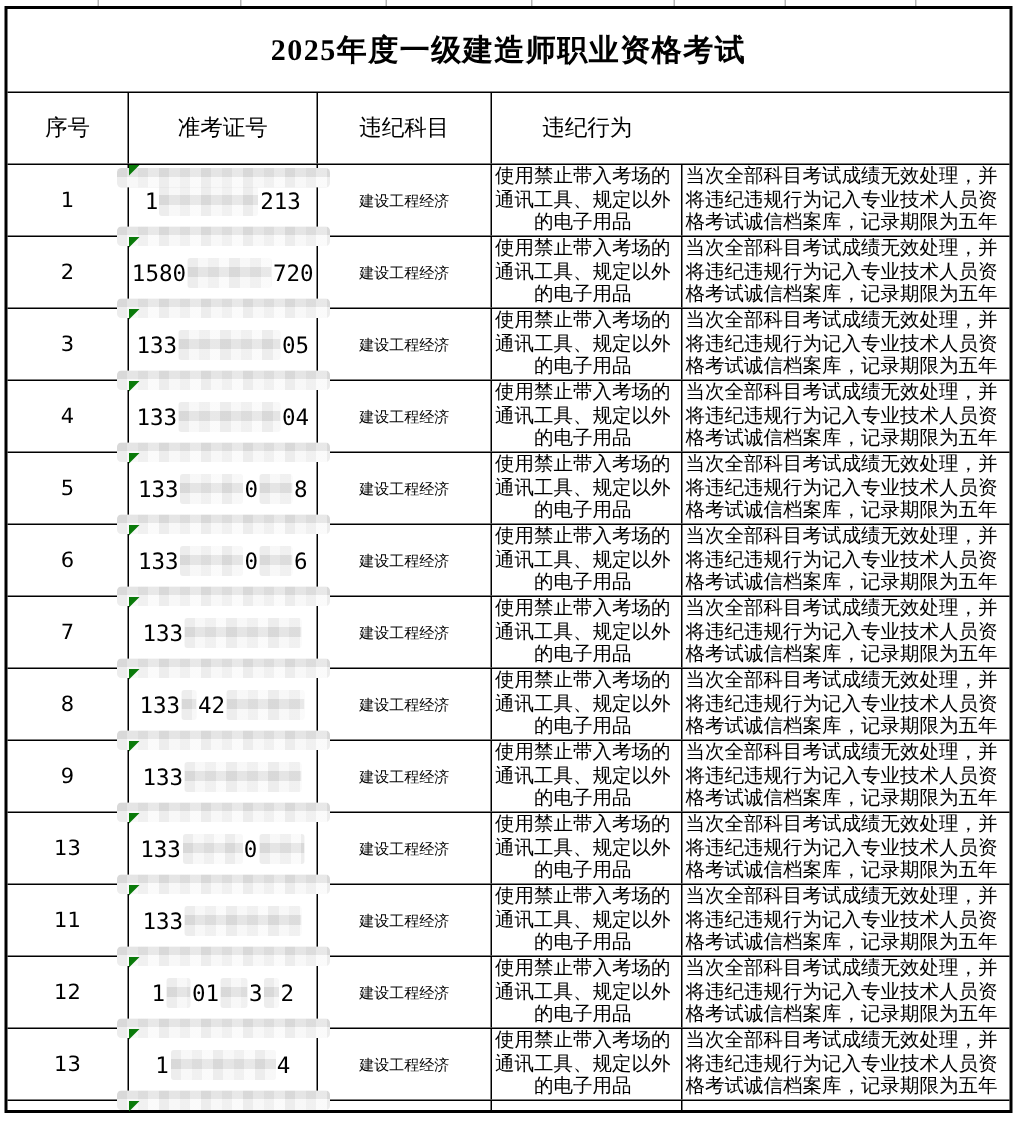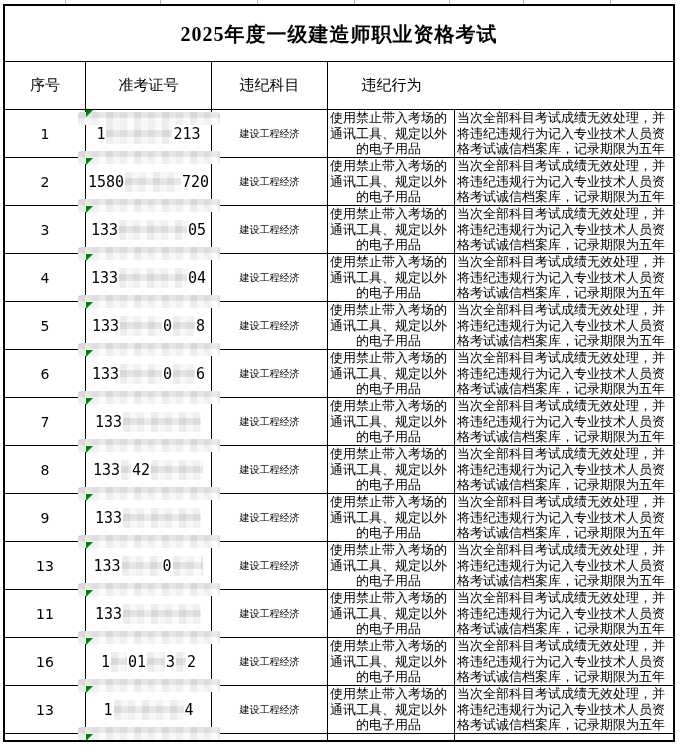--- a/index.html
+++ b/index.html
@@ -328,21 +328,21 @@
     <div class="cell c-violation">使用禁止带入考场的
 通讯工具、规定以外
 的电子用品</div>
     <div class="cell c-opinion">当次全部科目考试成绩无效处理，并
 将违纪违规行为记入专业技术人员资
 格考试诚信档案库，记录期限为五年</div>
   </div>
 
   <div class="row">
     <div class="cell c-sn">
-          <span class="sn">16</span>
+          <span class="sn">12</span>
         </div>
     <div class="cell c-ticket">
       <span class="corner"></span>
       <span class="patch mosaic"></span>
       <span class="ticket-line">
             <span class="tseg">1</span>
             <span class="blurseg mosaic" style="width: 16px;"></span>
             <span class="tseg">01</span>
             <span class="blurseg mosaic" style="width: 18px;"></span>
             <span class="tseg">3</span>

